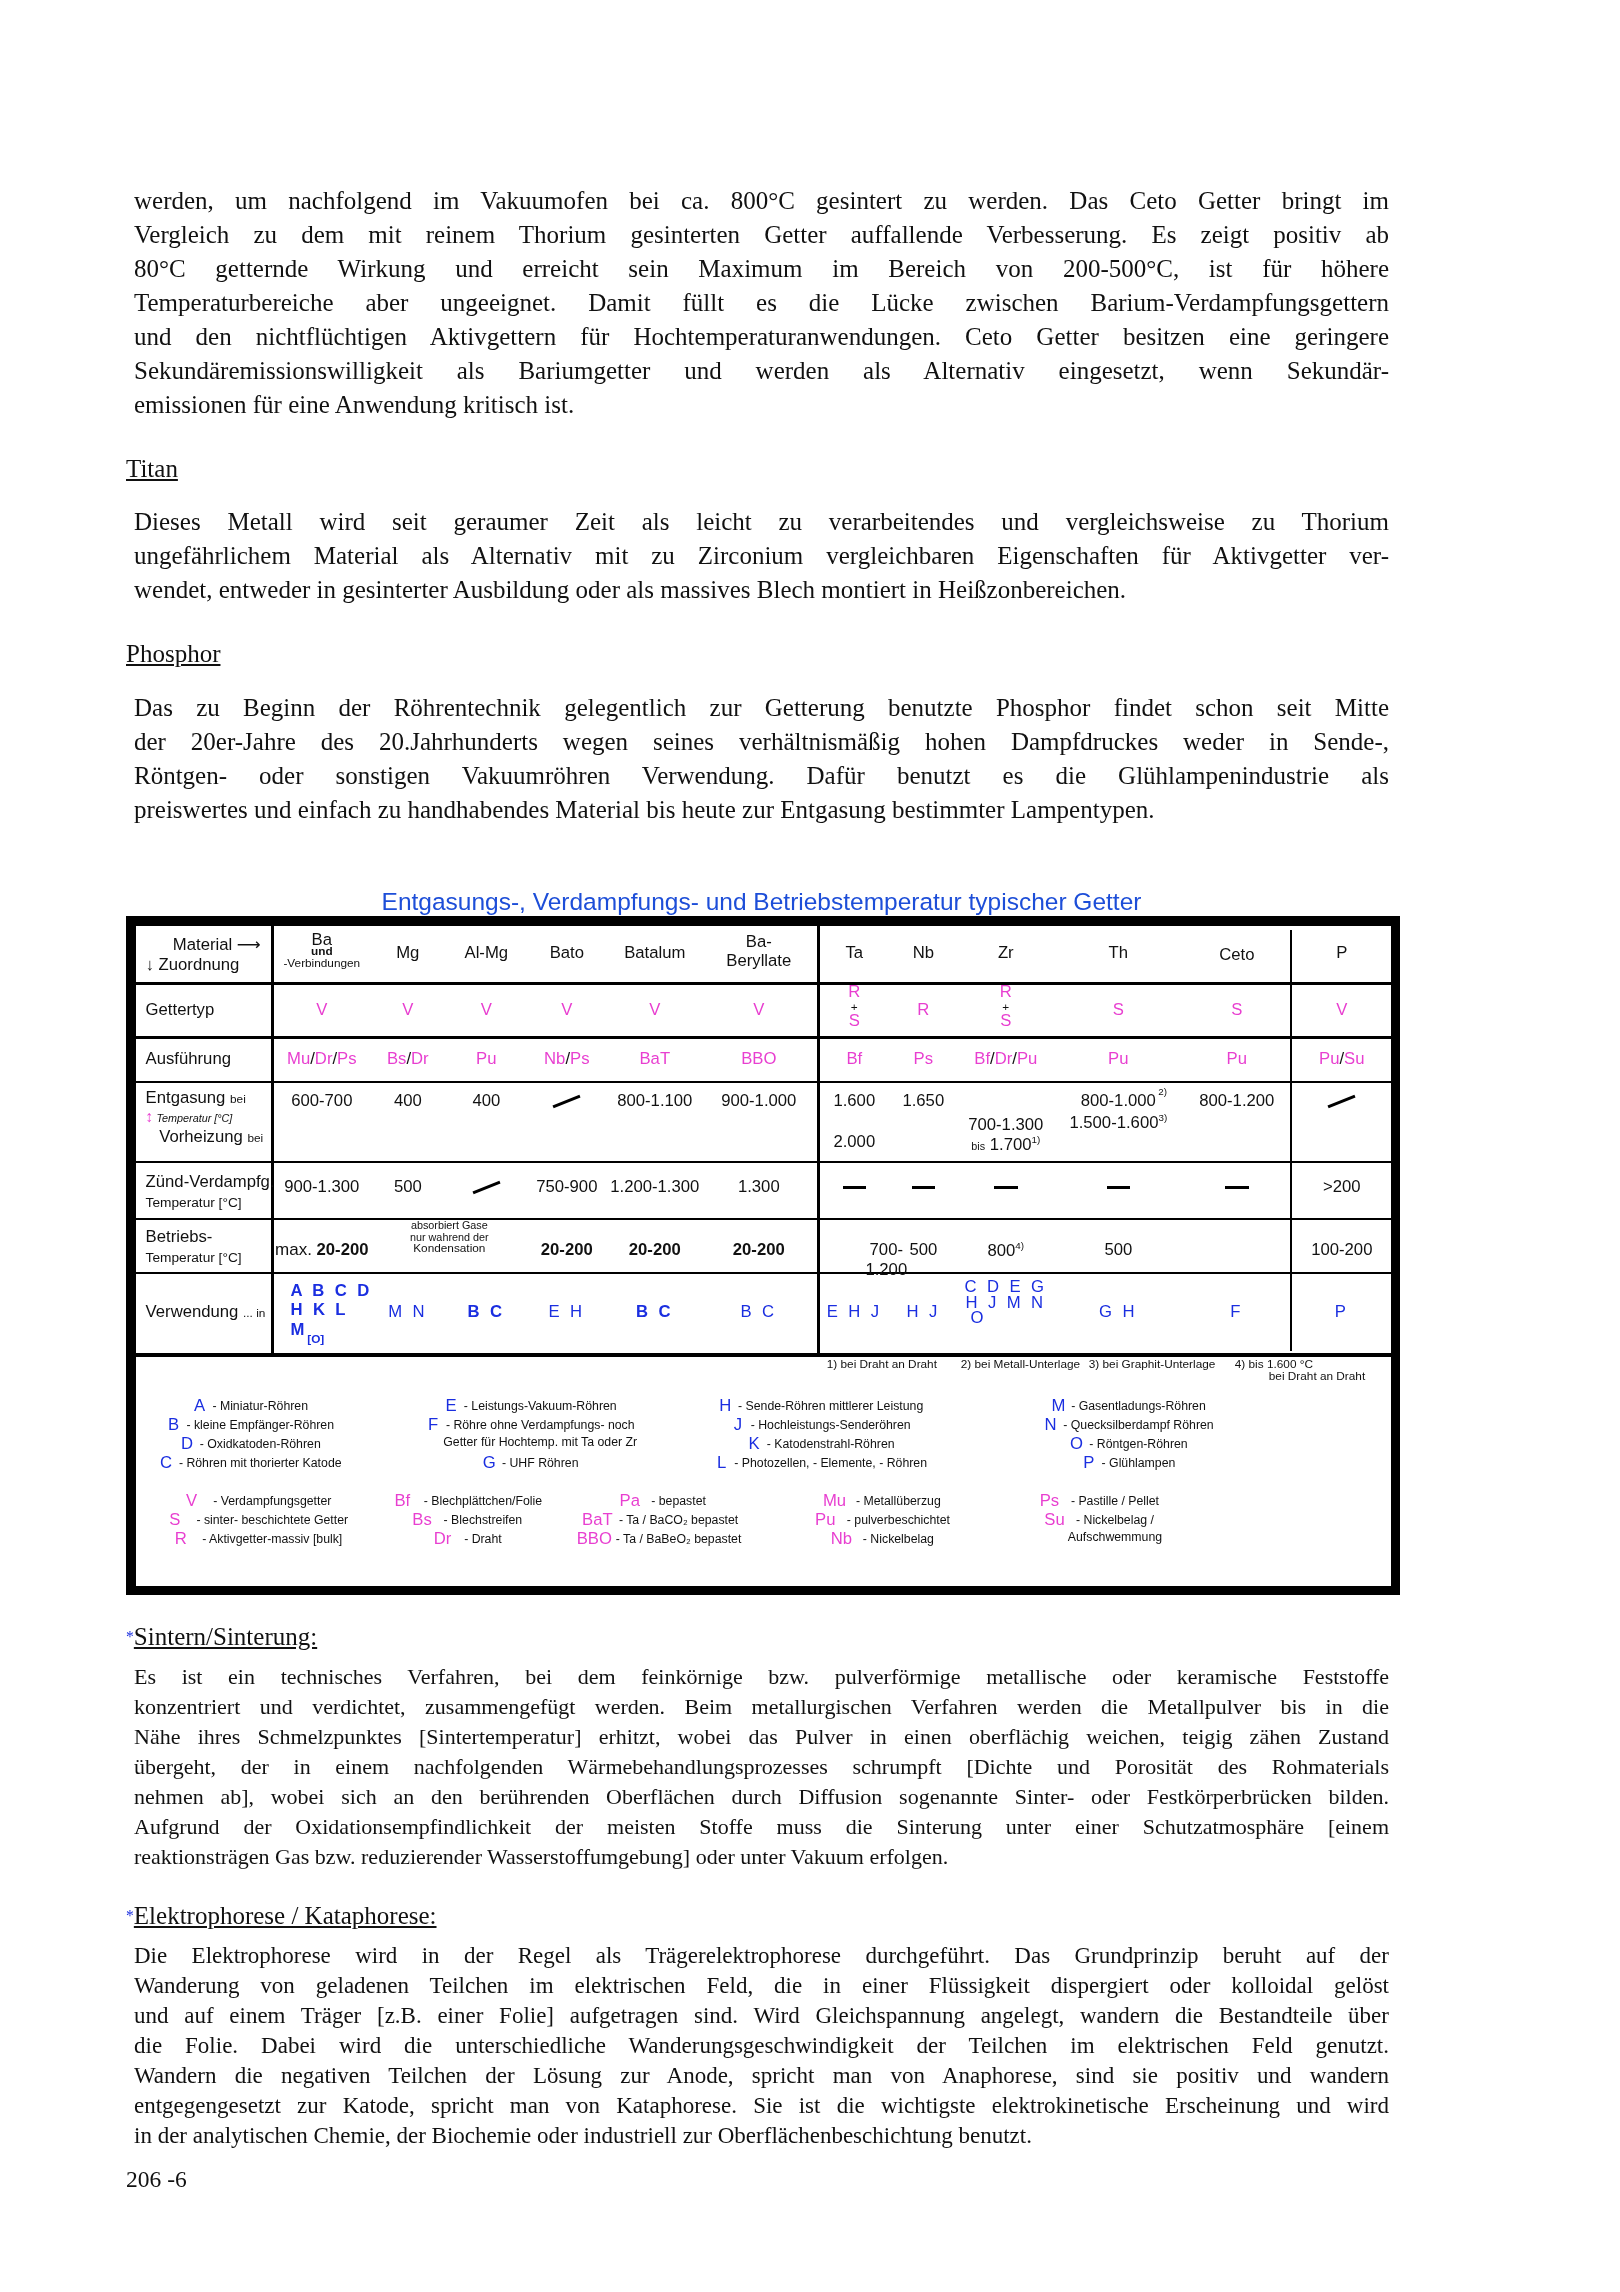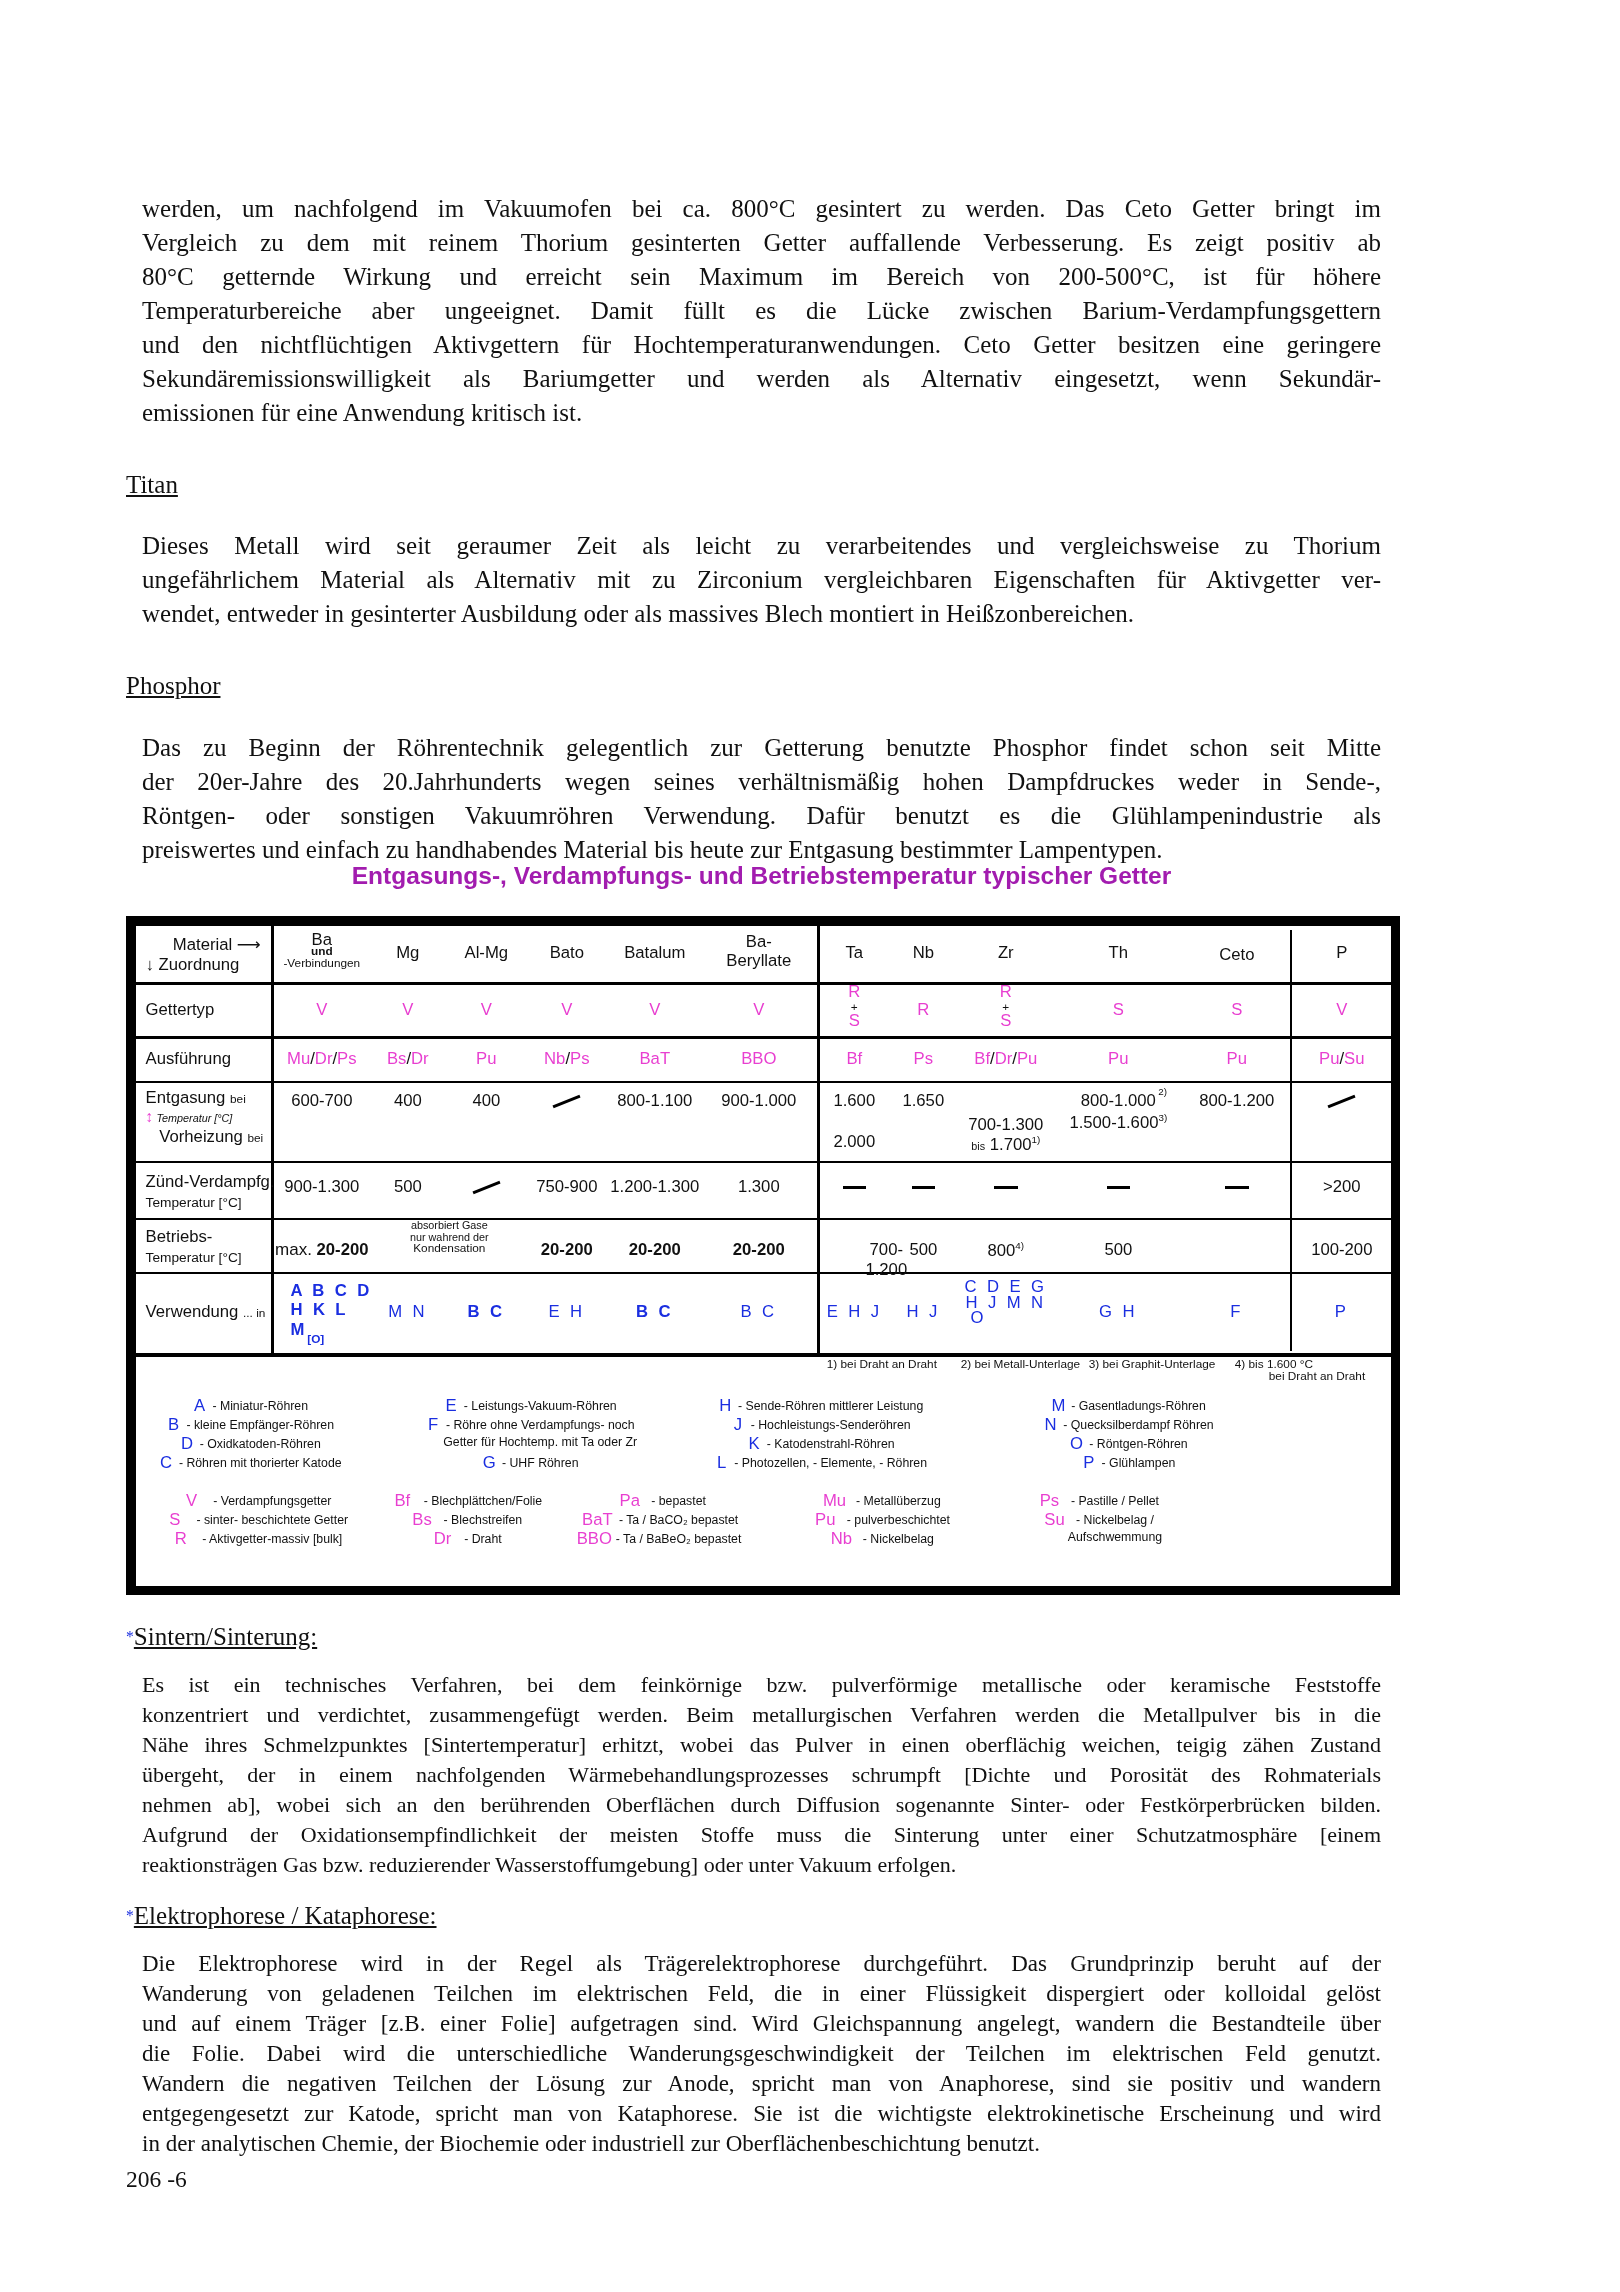--- a/index.html
+++ b/index.html
@@ -1,27 +1,27 @@
 <!DOCTYPE html>
 <html><head>
 <meta charset="utf-8">
 <style>
   html, body { margin: 0; padding: 0; background: #ffffff; }
   body { width: 1620px; height: 2293px; position: relative; overflow: hidden;
          font-family: "Liberation Serif", serif; color: #111; }
   .page { position: absolute; left: 126px; top: 176px; width: 1271px; }
-  .para { font-size: 25px; line-height: 34px; text-align: justify; margin: 16px; }
+  .para { font-size: 25px; line-height: 34px; text-align: justify; margin: 8px; }
   .para .ln { display: block; text-align: justify; text-align-last: justify; white-space: nowrap; }
   .para .ln.last { text-align-last: left; }
   .heading { font-size: 25px; line-height: 34px; text-decoration: underline; margin: 0; }
   .gap1 { height: 21.6px; }
   .gap2 { height: 11.8px; }
 
-  .table-title { position: absolute; left: 0; width: 1271px; top: 686px; text-align: center;
-                 font-family: "Liberation Sans", sans-serif; font-size: 24.5px; color: #a21caf; font-weight: bold; }
+  .table-title { position: absolute; left: 0; width: 1271px; top: 712px; text-align: center;
+                 font-family: "Liberation Sans", sans-serif; font-size: 24.5px; color: #1d4ed8; }
 
   .tbl-wrap { position: absolute; left: 0; top: 740px; width: 1274px; height: 679px;
               background: #000; }
   .tbl-inner { position: absolute; left: 9.8px; top: 9.8px; width: 1255px; height: 660px; background: #fff; }
 
   .grid { position: absolute; left: 0; top: 0; width: 1255px; height: 441px; }
   .hline { position: absolute; left: 0; height: 2px; background: #000; }
   .vline { position: absolute; top: 0; width: 2.9px; background: #000; }
   .cell { position: absolute; font-family: "Liberation Sans", sans-serif; text-align: center;
           font-size: 16.7px; color: #111; }

